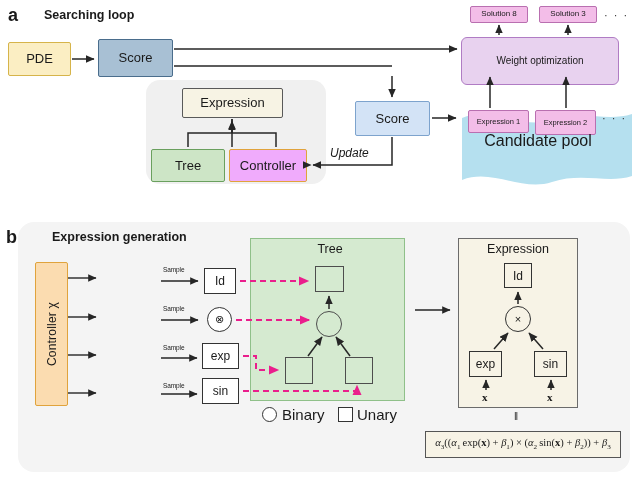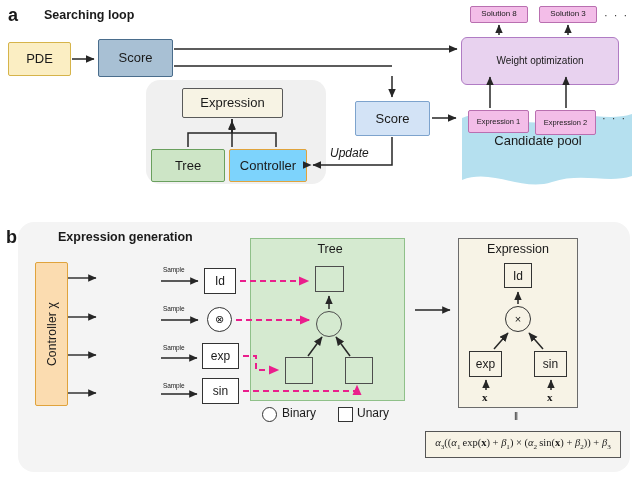--- a/index.html
+++ b/index.html
@@ -12,21 +12,21 @@
   .panel-title{position:absolute;font-weight:bold;font-size:12.5px;line-height:1;}
 
   
   .box{position:absolute;box-sizing:border-box;display:flex;
        align-items:center;justify-content:center;text-align:center;
        font-size:13px;line-height:1.05;}
   .bx-pde{background:#fbeec3;border:1.3px solid #d6b44a;border-radius:2px;}
   .bx-loss{background:#a8c0d4;border:1.3px solid #4a6d8c;border-radius:2px;}
   .bx-expr{background:#f7f3e4;border:1.3px solid #595959;border-radius:2px;}
   .bx-tree{background:#cde5c6;border:1.3px solid #6aa05e;border-radius:2px;}
-  .bx-ctrl{background:#7dd3fc;border:1.3px solid #e0a33c;border-radius:2px;}
+  .bx-ctrl{background:#f0abfc;border:1.3px solid #e0a33c;border-radius:2px;}
   .bx-score{background:#d3e3f6;border:1.3px solid #7da3cd;border-radius:2px;}
   .bx-weight{background:#e8d2ef;border:1.3px solid #b07cc4;border-radius:6px;}
   .bx-sol{background:#f3bde8;border:1.1px solid #b96fb0;border-radius:2px;font-size:8px;}
   .bx-cand{background:#f3bde8;border:1.1px solid #b96fb0;border-radius:2px;font-size:7.5px;}
 
   
   .group-grey{position:absolute;background:#f0f0f0;border-radius:14px;}
   .panel-b-bg{position:absolute;background:#f4f4f4;border-radius:16px;}
 
   
@@ -48,21 +48,21 @@
   .tree-panel{position:absolute;background:#d5ead0;border:1px solid #8fc089;box-sizing:border-box;}
   .expr-panel{position:absolute;background:#f7f3e6;border:1.3px solid #6b6b6b;box-sizing:border-box;}
   .panel-cap{position:absolute;font-size:12.5px;}
   .tnode{position:absolute;box-sizing:border-box;background:#d5ead0;border:1.6px solid #4d4d4d;}
   .tcirc{position:absolute;box-sizing:border-box;background:#d5ead0;border:1.6px solid #4d4d4d;border-radius:50%;}
   .enode{position:absolute;box-sizing:border-box;background:#f7f3e6;border:1.5px solid #333;
          display:flex;align-items:center;justify-content:center;font-size:12px;}
   .ecirc{position:absolute;box-sizing:border-box;background:#f7f3e6;border:1.5px solid #333;
          border-radius:50%;display:flex;align-items:center;justify-content:center;font-size:11px;}
   .xvar{position:absolute;font-weight:bold;font-size:11px;font-family:"Liberation Serif",serif;}
-  .legend-lbl{position:absolute;font-size:12px;}
+  .legend-lbl{position:absolute;font-size:15px;}
   .leg-circ{position:absolute;width:15px;height:15px;border:1.7px solid #333;
             border-radius:50%;box-sizing:border-box;background:#fff;}
   .leg-sq{position:absolute;width:15px;height:15px;border:1.7px solid #333;
           box-sizing:border-box;background:#fff;}
   .eqsign{position:absolute;font-size:10px;letter-spacing:0;}
   .formula{position:absolute;box-sizing:border-box;background:#f7f3e6;
            border:1.2px solid #555;display:flex;align-items:center;
            justify-content:center;font-family:"Liberation Serif","DejaVu Serif",serif;
            font-size:10.5px;}
   .formula i{font-style:italic;}
@@ -93,21 +93,21 @@
   <div class="box bx-score" style="left:355px;top:101px;width:75px; height:35px;">Score</div>
   <div class="box bx-weight" style="left:461px;top:37px;width:158px;height:48px;font-size:10px;">Weight optimization</div>
 
   <div class="box bx-sol" style="left:470px;top:6px;width:58px;height:17px;">Solution 8</div>
   <div class="box bx-sol" style="left:539px;top:6px;width:58px;height:17px;">Solution 3</div>
   <div class="dots" style="left:604px;top:9px;">· · ·</div>
 
   <div class="box bx-cand" style="left:468px;top:110px;width:61px;height:23px;">Expression 1</div>
   <div class="box bx-cand" style="left:535px;top:110px;width:61px;height:25px;">Expression 2</div>
   <div class="dots" style="left:602px;top:112px;">· · ·</div>
-  <div class="box" style="left:478px;top:130px;width:120px;height:22px;font-size:13px;">Candidate pool</div>
+  <div class="box" style="left:478px;top:130px;width:120px;height:22px;font-size:16px;">Candidate pool</div>
 
   <div class="updlbl" style="left:330px;top:146px;font-style:italic;">Update</div>
 
   <svg class="lay">
     <defs>
       <marker id="ah" markerWidth="7" markerHeight="7" refX="5.6" refY="2.6" orient="auto">
         <path d="M0,0 L6,2.6 L0,5.2 z" fill="#262626"></path>
       </marker>
     </defs>
     <g stroke="#262626" stroke-width="1.5" fill="none" marker-end="url(#ah)">
@@ -128,21 +128,21 @@
     <g stroke="#262626" stroke-width="1.5" fill="none">
       <path d="M232,121 L232,119"></path>
       <path d="M174,66 L392,66"></path>
       <path d="M188,147 L188,133 L276,133 L276,147"></path>
       <path d="M232,133 L232,119"></path>
     </g>
   </svg>
 
   <div class="panel-b-bg" style="left:18px;top:222px;width:612px;height:250px;"></div>
   <div class="panel-letter" style="left:6px;top:228px;">b</div>
-  <div class="panel-title" style="left:58px;top:231px;text-align:center;">Expression generation</div>
+  <div class="panel-title" style="left:52px;top:231px;text-align:center;">Expression generation</div>
 
   <div class="ctrl-vert" style="left:35px;top:262px;width:31px;height:142px;">
     <span>Controller χ</span>
   </div>
 
   <div class="hist" style="left:102px;top:258px;height:32px;"></div>
   <div class="hist" style="left:104px;top:303px;height:27px;"></div>
   <div class="hist" style="left:100px;top:340px;height:29px;"></div>
   <div class="hist" style="left:100px;top:374px;height:29px;"></div>
 

